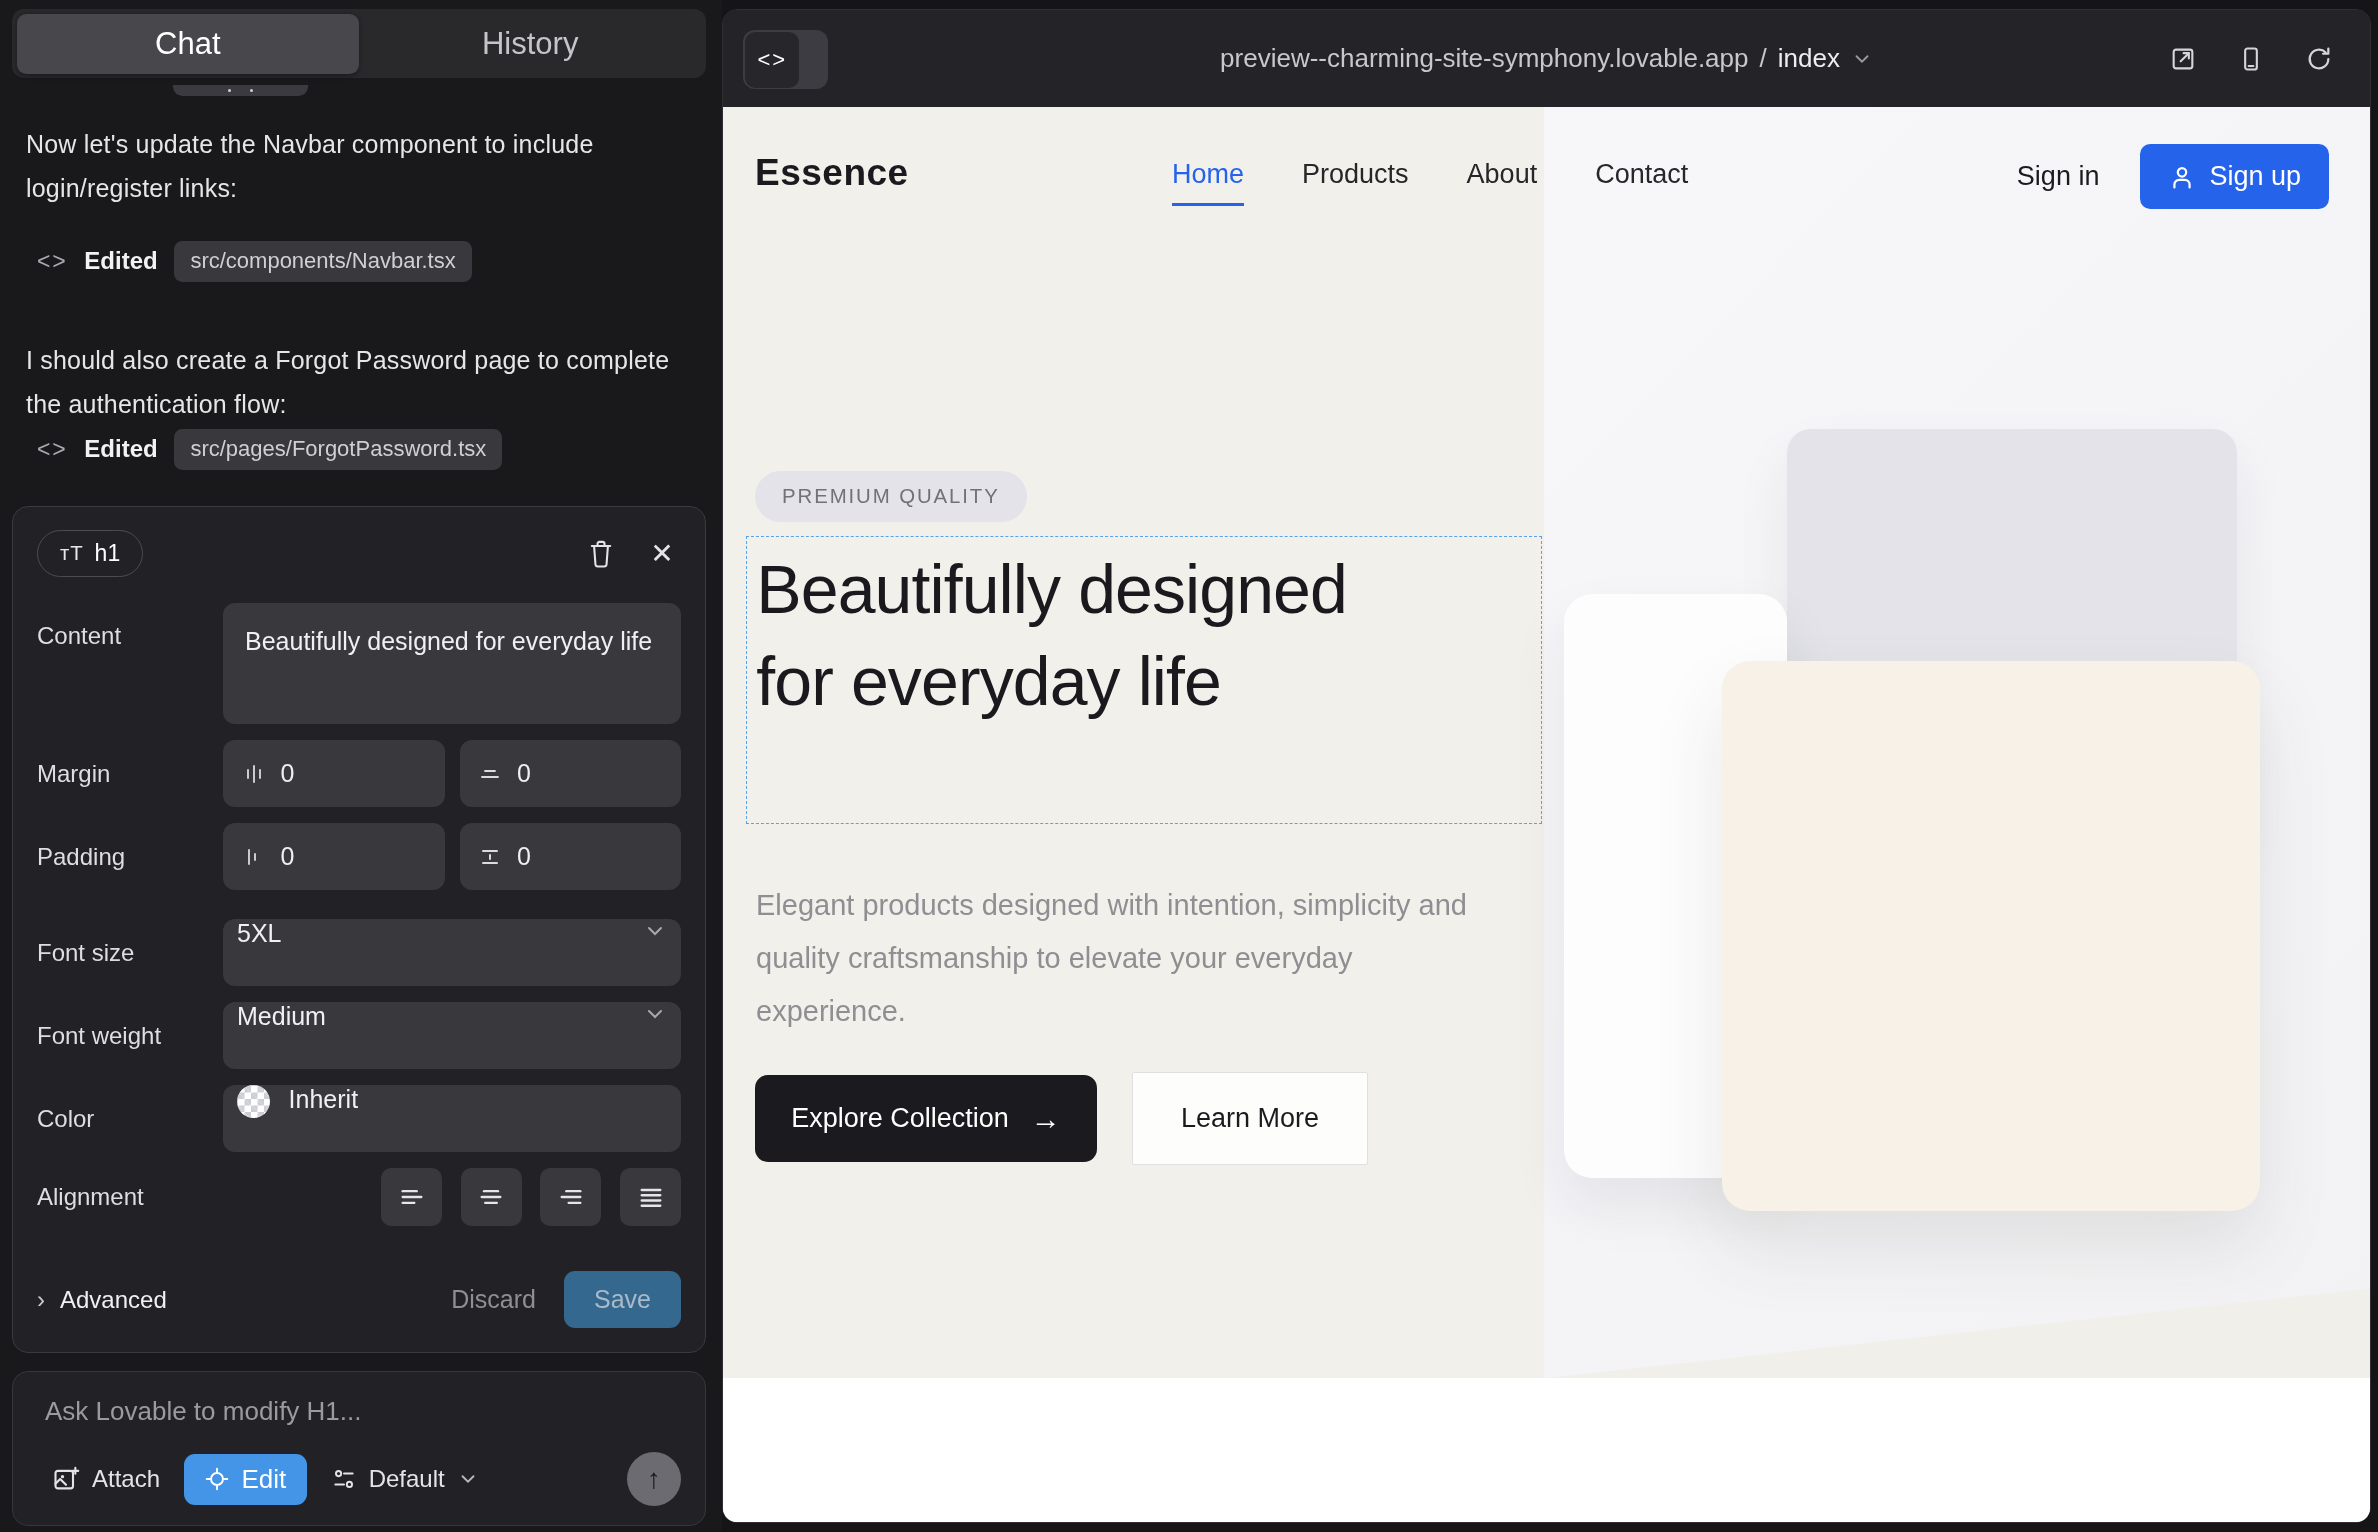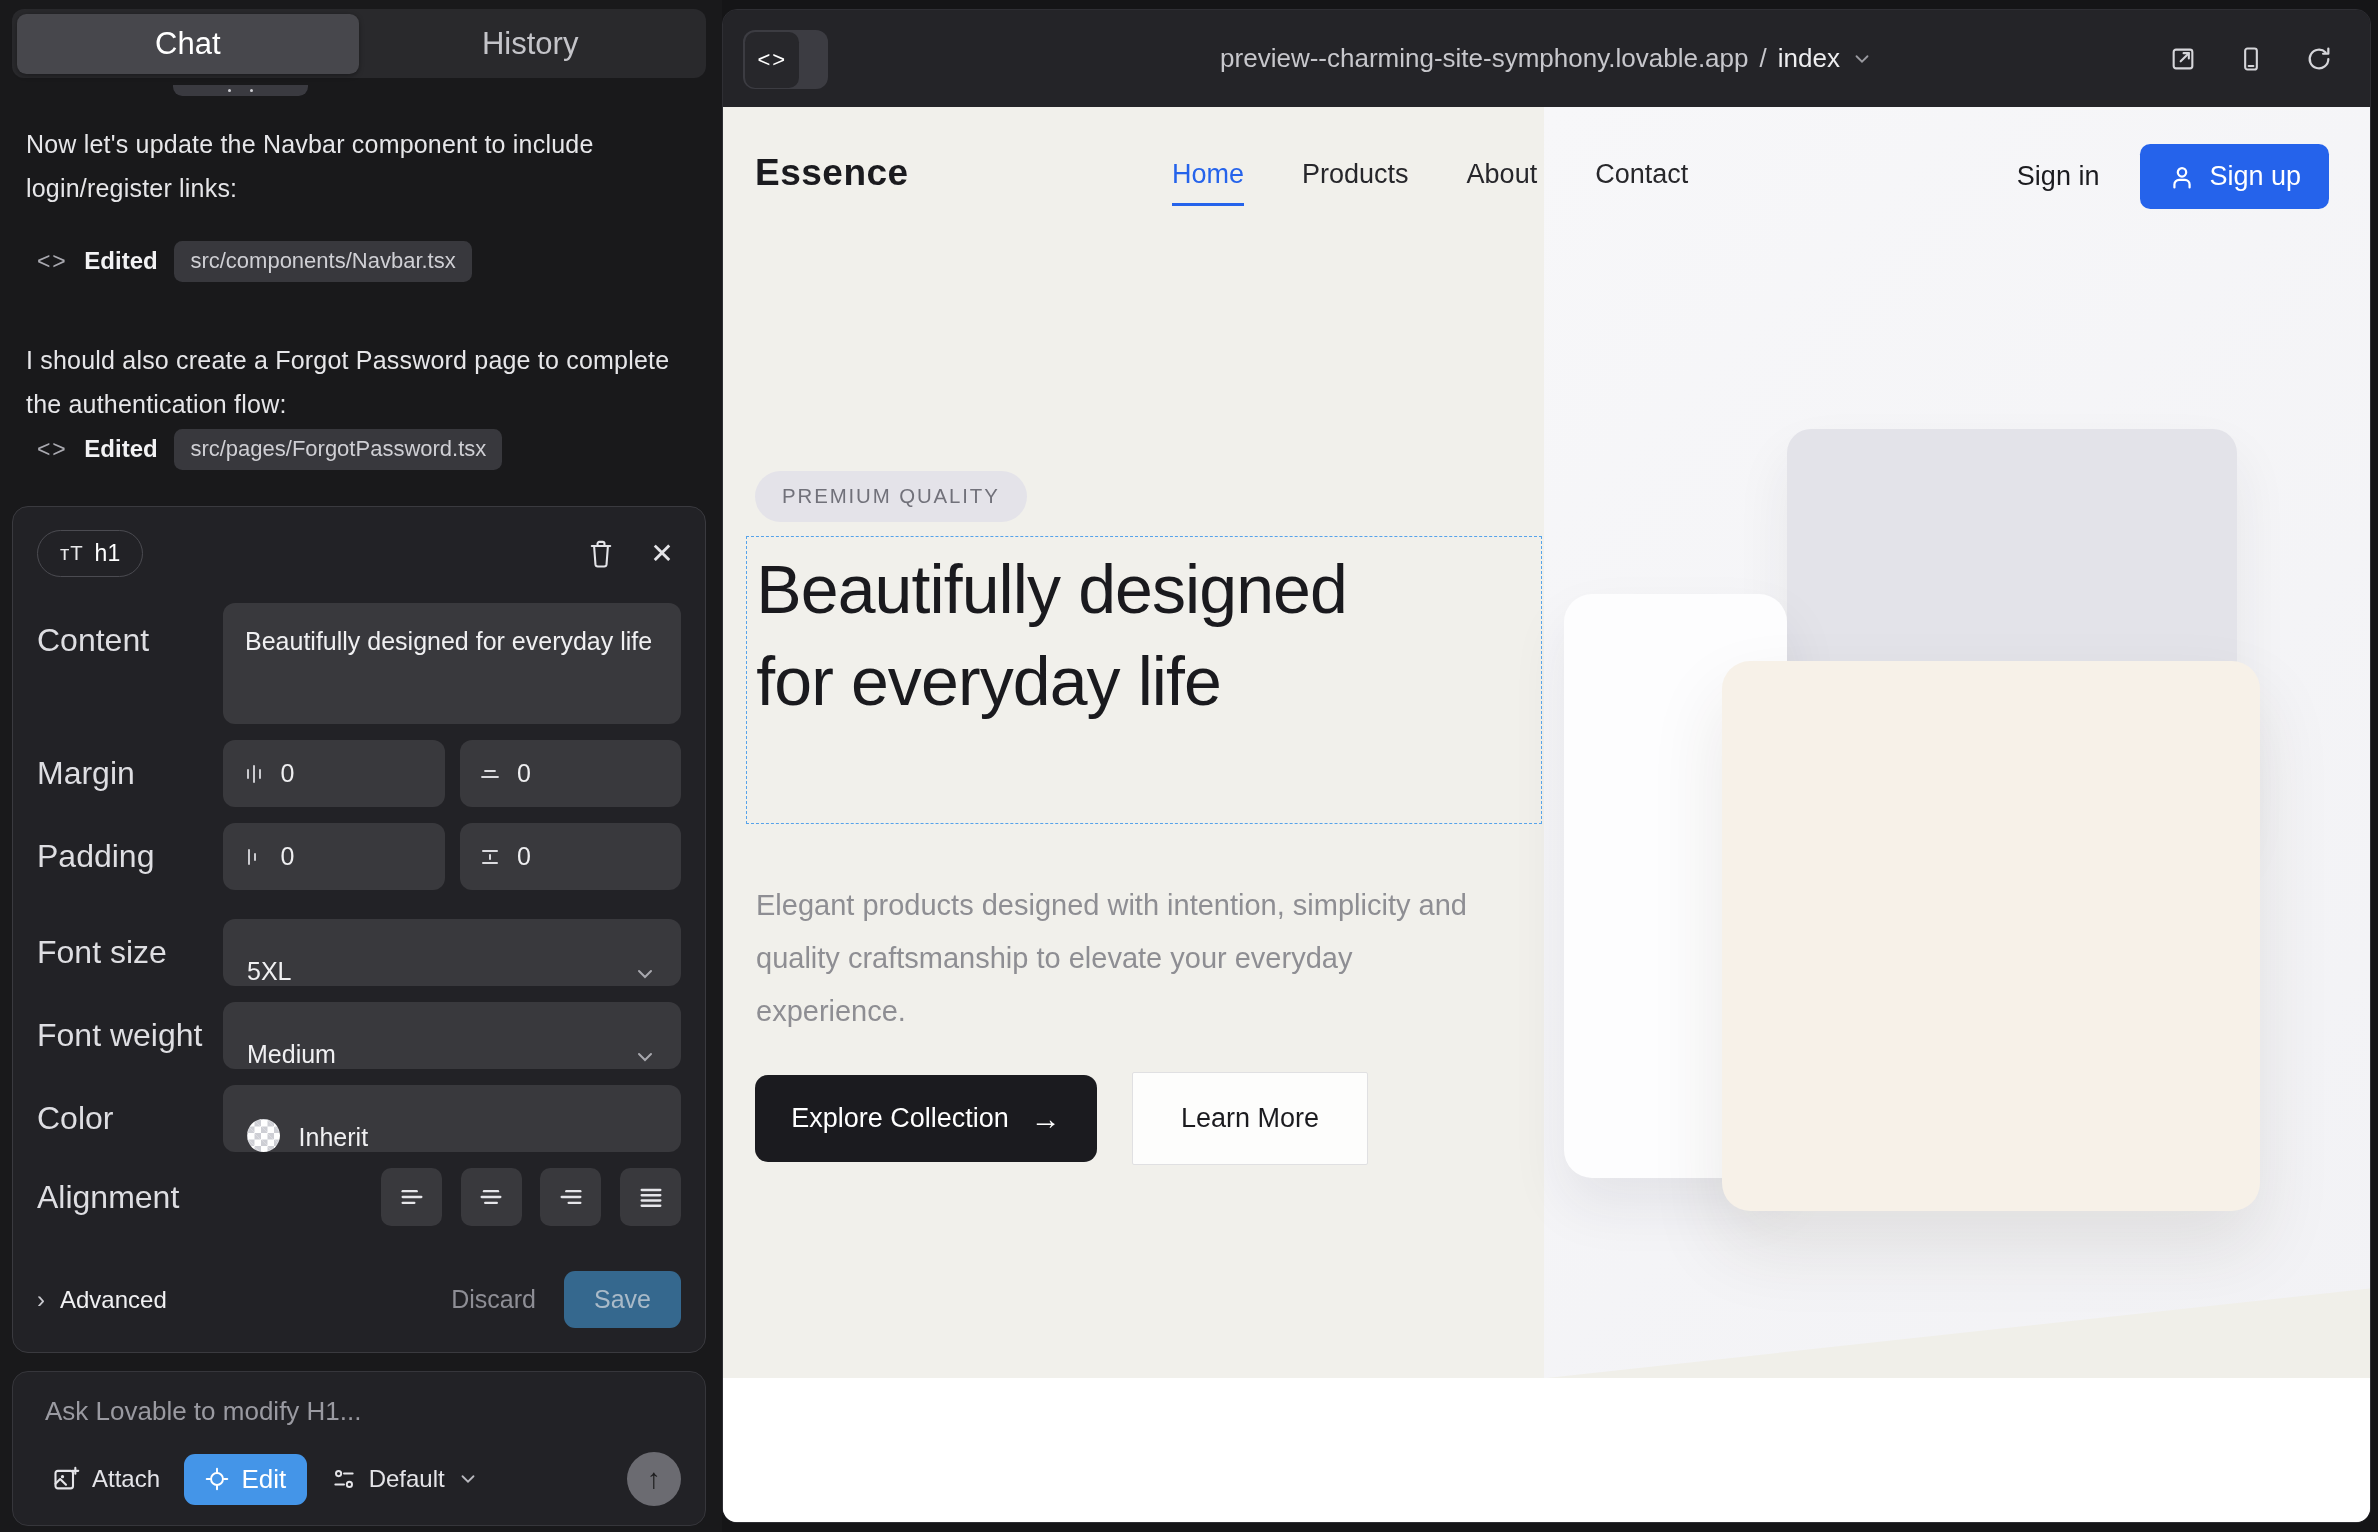--- a/index.html
+++ b/index.html
@@ -36,33 +36,33 @@
   .tag-pill { display:flex; align-items:center; gap:11px; border:1.4px solid #4B4B51; border-radius:927px;
               padding:9px 22px; color:#FFFFFF; }
   .tt-icon { font-size:20.4px; color:#E8E8EA; letter-spacing:0.9px; }
   .tag-name { font-size:23px; }
   .insp-header .spacer { flex:1; }
   .icon-btn { background:none; border:none; color:#E4E4E8; cursor:pointer; padding:7.4px; }
   .close-glyph { font-size:28px; color:#E4E4E8; line-height:1; }
 
   .row { display:flex; align-items:flex-start; margin-bottom:16px; }
   .row.center { align-items:center; }
-  .row .label { width:186px; font-size:32px; color:#DEDEE2; padding-top:18.6px; }
+  .row .label { width:186px; font-size:24px; color:#DEDEE2; padding-top:18.6px; }
   .row.center .label { padding-top:0; }
   .field-area { flex:1; display:flex; gap:15px; }
   .textarea-field { flex:1; background:#39393D; border:none; border-radius:12px; color:#F0F0F2;
                     font-family:"Liberation Sans",sans-serif; font-size:25px; line-height:38px;
                     padding:18.6px 22px; height:121px; resize:none; outline:none; }
   .num-field { flex:1; height:67px; background:#39393D; border-radius:12px; display:flex; align-items:center;
                gap:15px; padding:0 18.6px; color:#EFEFF1; }
   .num-field input { width:56px; background:transparent; border:none; outline:none; color:#EFEFF1;
                      font-size:25px; font-family:"Liberation Sans",sans-serif; }
   .num-field .ic { color:#DCDCE0; }
-  .select-field { flex:1; height:67px; background:#39393D; border-radius:12px; display:flex; align-items:flex-end;
-                  padding:0 24px; color:#F0F0F2; font-size:25px; cursor:pointer; }
+  .select-field { flex:1; height:67px; background:#39393D; border-radius:12px; display:flex; align-items:flex-start;
+                  padding:0 14px; color:#F0F0F2; font-size:25px; cursor:pointer; }
   .select-field .val { flex:1; }
   .chev { color:#A8A8AE; }
   .swatch { width:33px; height:33px; border-radius:50%; margin-right:18.6px; border:0.9px solid rgba(255,255,255,.25);
             background-image:
               linear-gradient(45deg,#cdced4 25%,transparent 25%,transparent 75%,#cdced4 75%),
               linear-gradient(45deg,#cdced4 25%,#ffffff 25%,#ffffff 75%,#cdced4 75%);
             background-size:13px 13px; background-position:0 0,6.5px 6.5px; }
   .align-group { flex:1; display:flex; gap:18.6px; justify-content:flex-end; }
   .align-btn { width:61px; height:58px; background:#39393D; border:none; border-radius:10.2px; display:flex;
                align-items:center; justify-content:center; color:#E6E6EA; cursor:pointer; }

